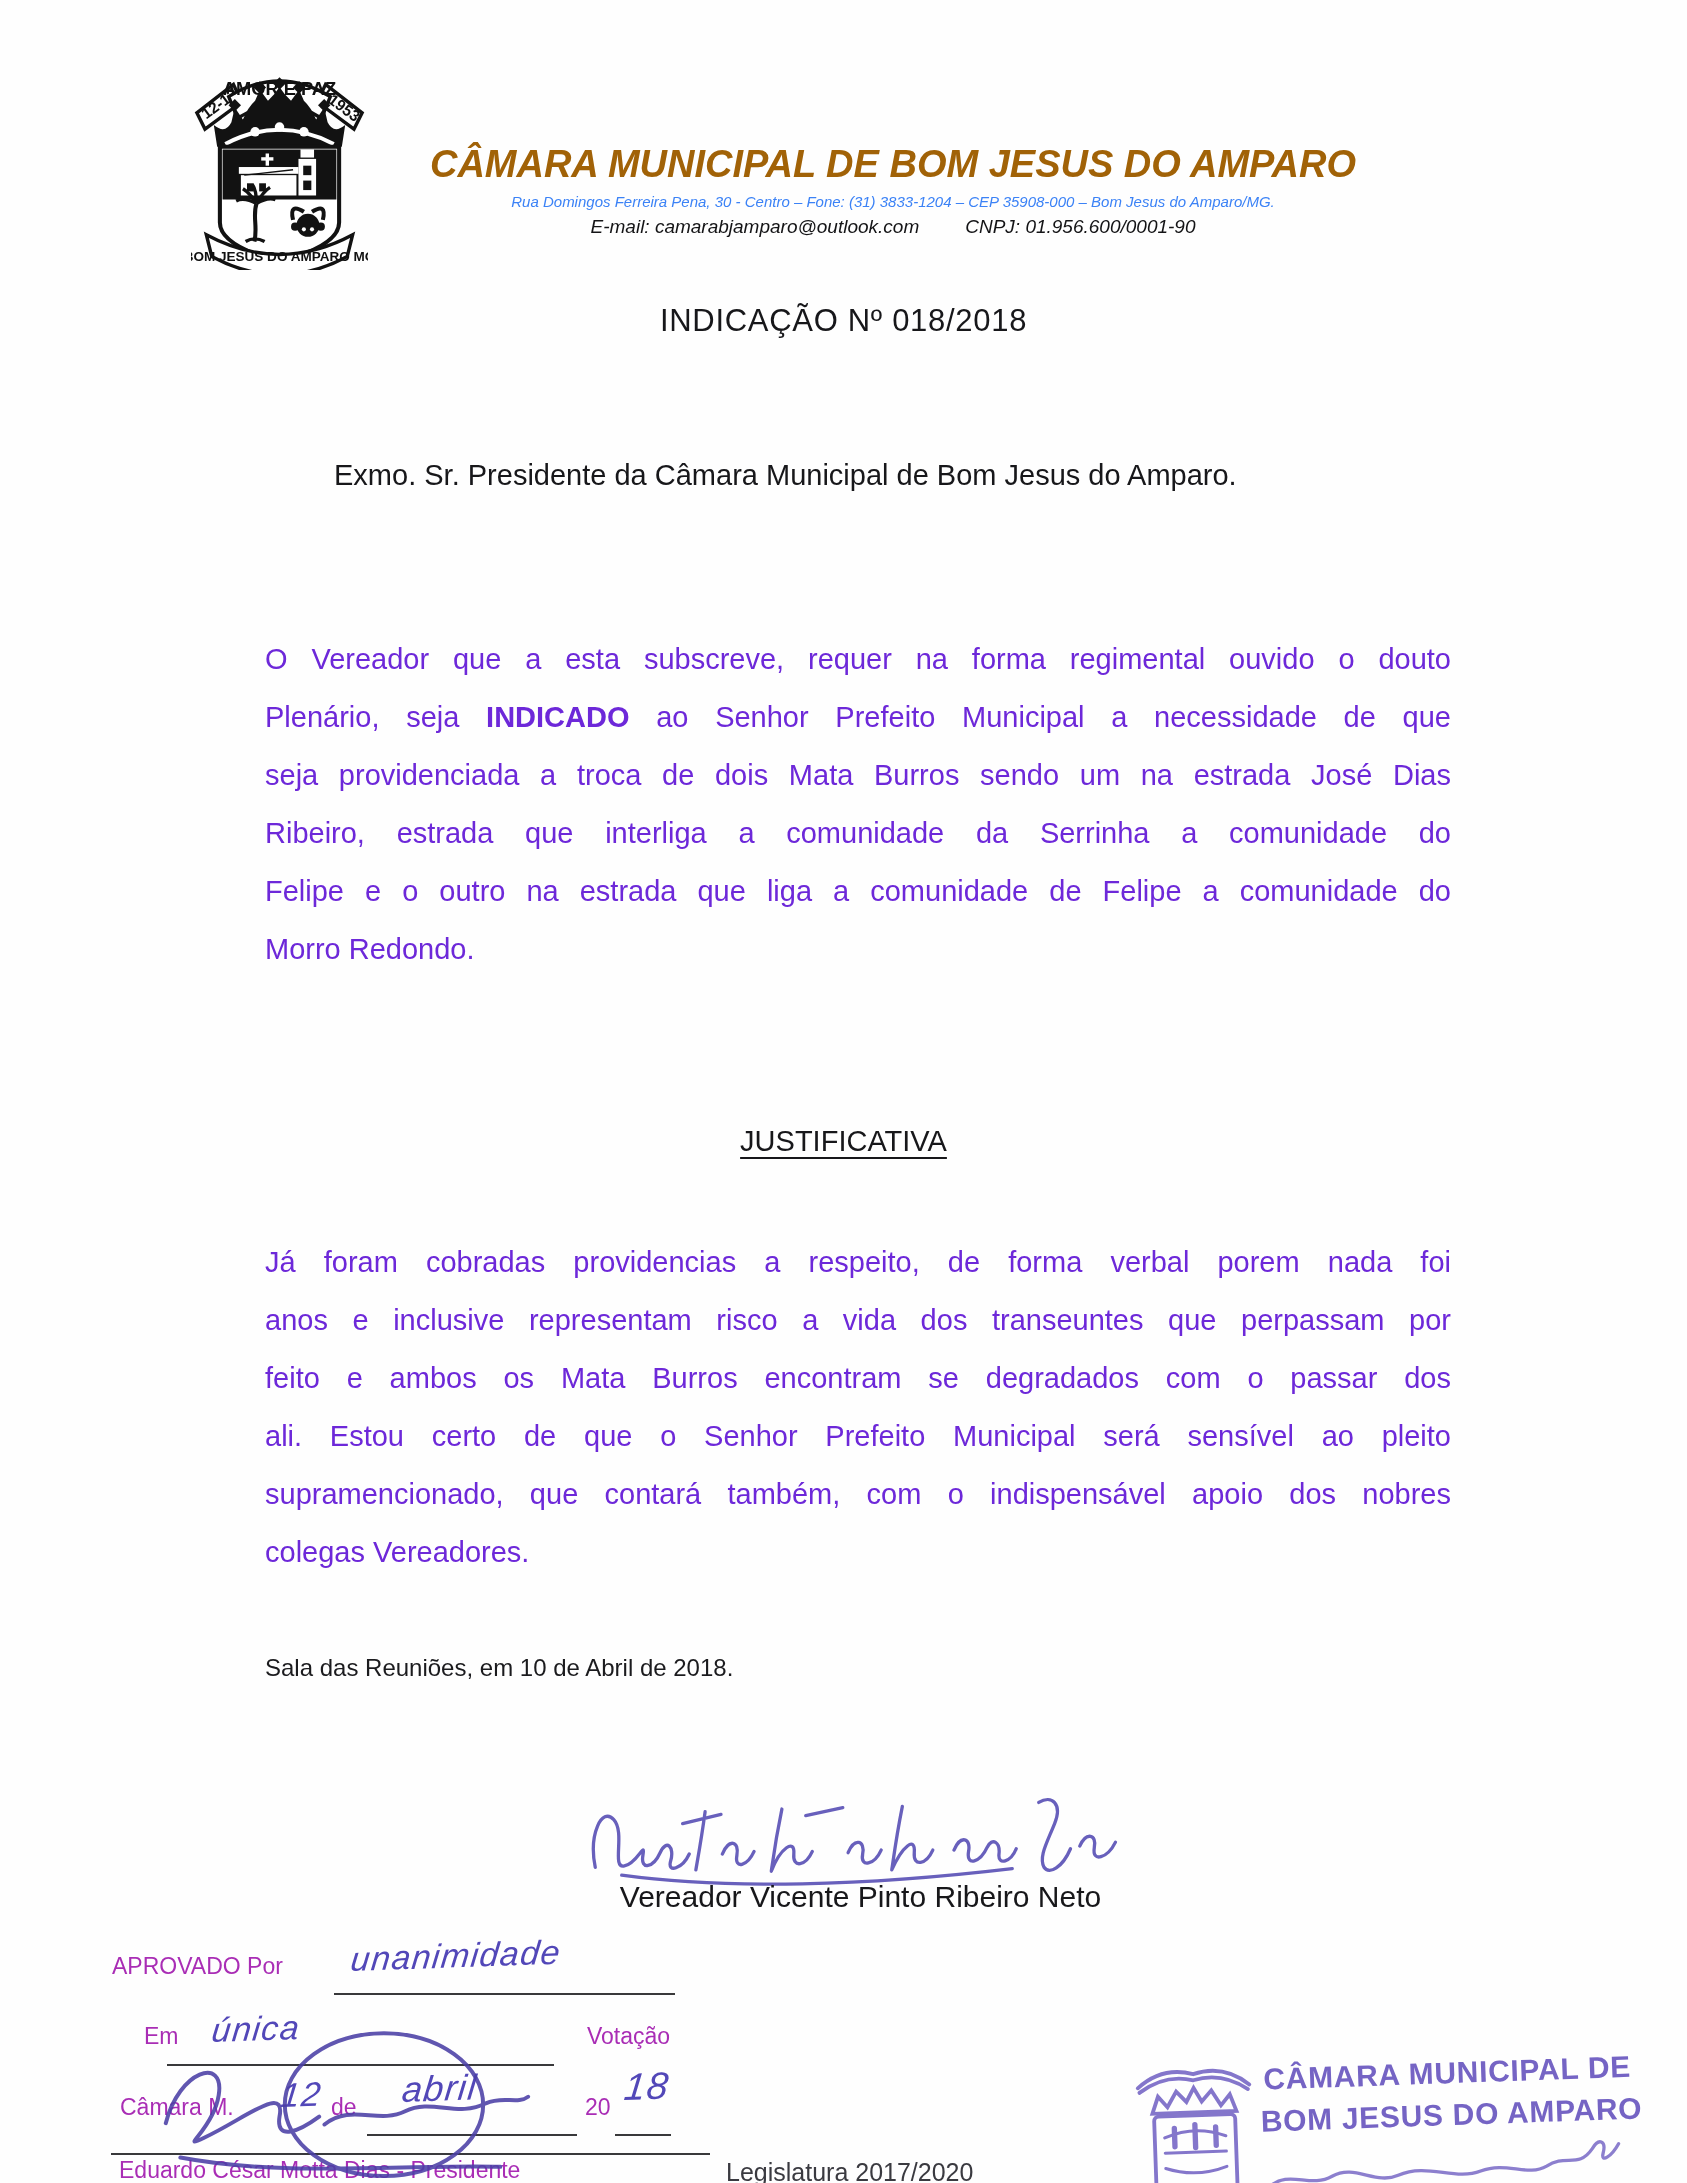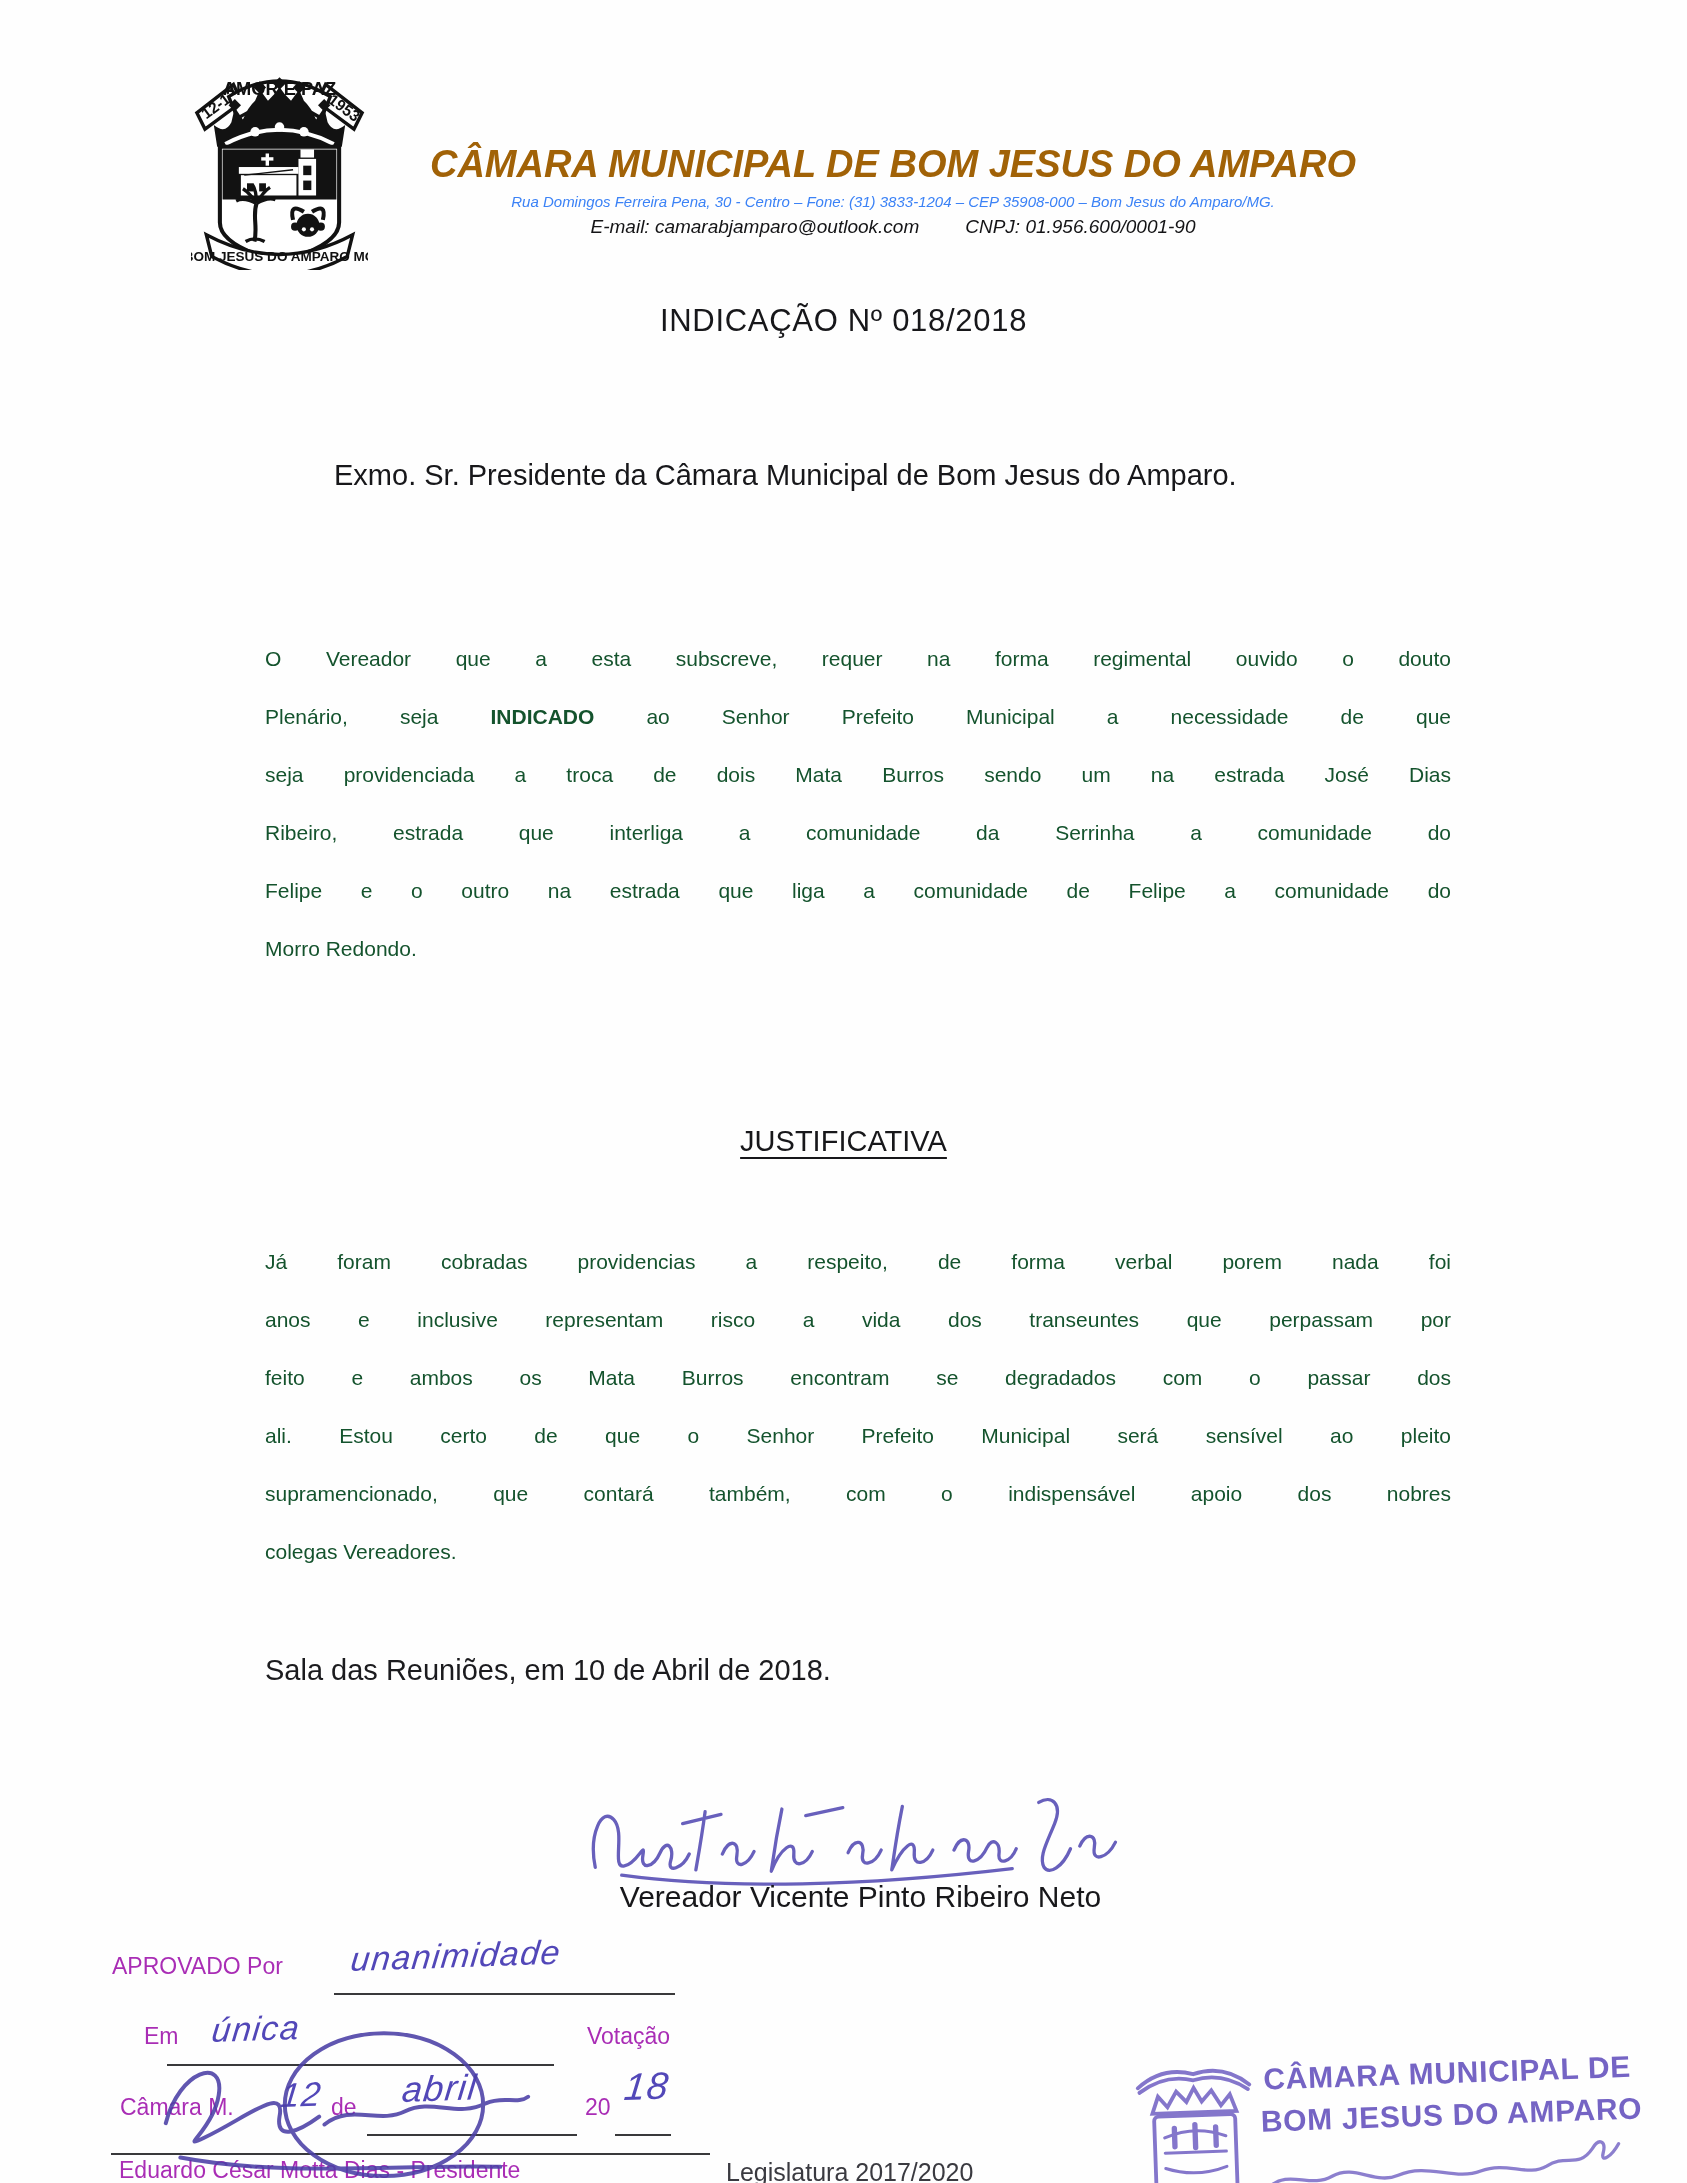--- a/index.html
+++ b/index.html
@@ -9,28 +9,28 @@
   }
   .abs{position:absolute;}
   
   .header-text{left:344px;top:143px;width:1098px;text-align:center;}
   .org-name{font-size:38px;font-weight:bold;font-style:italic;color:#a16207;letter-spacing:0px;white-space:nowrap;}
   .addr-line{margin-top:6.6px;font-size:15px;font-weight:normal;font-style:italic;color:#3b82f6;white-space:nowrap;}
   .email-row{margin-top:6.6px;display:flex;justify-content:center;gap:46px;font-size:19px;font-style:italic;color:#141416;}
   
   .doc-title{left:0;top:303px;width:1687px;text-align:center;font-size:31px;letter-spacing:0.7px;color:#17171a;}
   .salutation{left:334px;top:459px;font-size:29px;color:#17171a;}
-  .para{left:265px;width:1186px;font-size:21px;line-height:58px;color:#14532d;}
+  .para{left:265px;width:1186px;font-size:29px;line-height:58px;color:#6d28d9;}
   .p1{top:630px;}
   .p2{top:1233px;}
   .jline{text-align:justify;text-align-last:justify;white-space:normal;}
   .jline.last{text-align-last:left;}
   .section-heading{left:0;top:1125px;width:1687px;text-align:center;font-size:29px;color:#17171a;
     text-decoration:underline;text-underline-offset:6px;text-decoration-thickness:2px;}
-  .dateline{left:265px;top:1654px;font-size:29px;color:#1b1b1e;text-align:right;}
+  .dateline{left:265px;top:1654px;font-size:24px;color:#1b1b1e;text-align:right;}
   .typed-name{left:556px;top:1880px;width:609px;text-align:center;font-size:30px;color:#17171a;}
   
   .hand{font-style:italic;letter-spacing:1.3px;color:#5247b8;transform:skewX(-8deg) rotate(-2deg);transform-origin:left bottom;}
   .sig-svg path, .sig-svg ellipse{fill:none;stroke-linecap:round;stroke-linejoin:round;}
   
   .appr{font-size:23px;color:#a21caf;opacity:.92;white-space:nowrap;}
   .uline{height:0;border-bottom:2.6px solid #232326;opacity:.9;}
   
   .stamp-wrap{left:1125px;top:2039px;width:543px;height:172px;transform:rotate(-2deg);}
   .stamp-text{position:absolute;font-size:30px;font-weight:bold;letter-spacing:0.7px;color:#6a58c0;opacity:.92;white-space:nowrap;}

